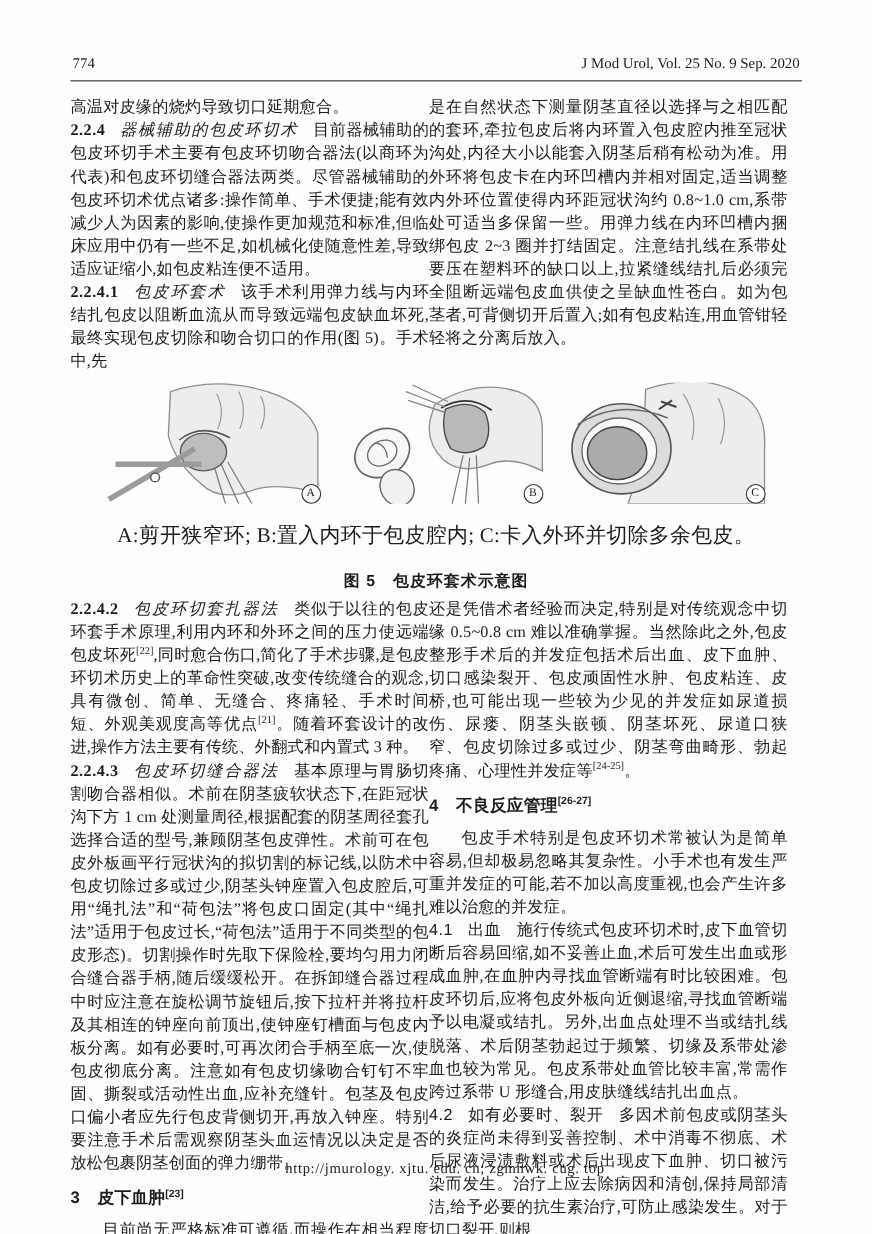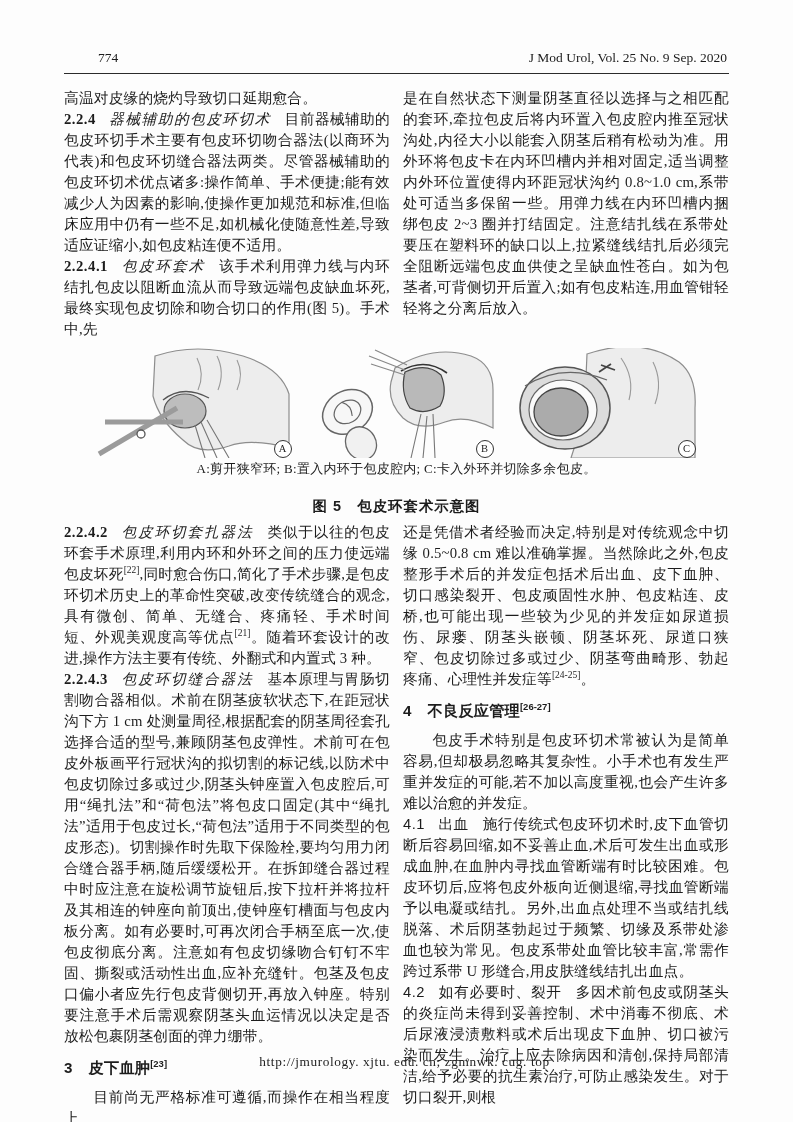--- a/index.html
+++ b/index.html
@@ -1,43 +1,43 @@
 <!DOCTYPE html>
 <html lang="zh"><head>
 <meta charset="utf-8">
 <style>
   html,body{margin:0;padding:0;background:#ffffff;}
   .page{position:relative;width:793px;height:1122px;margin:0 auto;background:#fdfdfd;
         box-sizing:border-box;padding:48px 64px 0;color:#1c1c1c;
         font-family:"Liberation Serif","DejaVu Serif",serif;}
   .pheader{display:flex;justify-content:space-between;align-items:flex-start;
-           font-size:13.5px;padding:2px 2px 7px;margin-left:32px;}
+           font-size:13.5px;padding:2px 2px 7px;}
   .hrule{border-bottom:1.7px solid #2b2b2b;margin-bottom:14px;}
-  .band{display:flex;justify-content:space-between;}
+  .band{display:flex;}
   .col{width:326px;font-size:14.7px;line-height:21px;text-align:justify;
        letter-spacing:0.2px;}
   .para{margin:0;}
   .indent{text-indent:2em;}
   .num{font-weight:bold;margin-right:0.9em;letter-spacing:0.5px;}
   .kai{font-style:italic;letter-spacing:1.3px;margin-right:0.95em;}
   .hei{font-family:"Liberation Sans","DejaVu Sans",sans-serif;font-weight:normal;}
   .hnum{margin-right:0.9em;letter-spacing:0.5px;}
   .htitle{margin-right:0.95em;}
   .ref{font-size:9.5px;line-height:0;vertical-align:super;letter-spacing:0;}
   .sechead{font-family:"Liberation Sans","DejaVu Sans",sans-serif;font-weight:bold;
            font-size:15.2px;margin:10px 0 9px;text-align:left;}
   .sechead .shnum{margin-right:1.05em;}
   .figure{margin:8px 0 6px;text-align:center;}
   .panels{display:flex;justify-content:center;gap:6px;}
   .panel{position:relative;width:196px;height:110px;}
   .panel svg{width:100%;height:100%;display:block;}
   .plabel{position:absolute;right:1px;bottom:0;width:16px;height:16px;
           border:1.3px solid #333;border-radius:50%;font-size:10.5px;line-height:16px;
           text-align:center;background:#fff;font-family:"Liberation Serif",serif;}
-  .cap1{font-size:13px;margin-top:2px;letter-spacing:0.3px;}
+  .cap1{font-size:19px;margin-top:16px;letter-spacing:0.3px;}
   .cap2{font-family:"Liberation Sans","DejaVu Sans",sans-serif;font-weight:bold;
         font-size:14.4px;margin-top:19px;letter-spacing:1px;}
   .pfooter{position:absolute;left:16px;right:0;bottom:52px;text-align:center;
            font-size:13.3px;letter-spacing:0.6px;color:#222;}
 </style>
 </head>
 <body>
 
 <div class="page">
 

